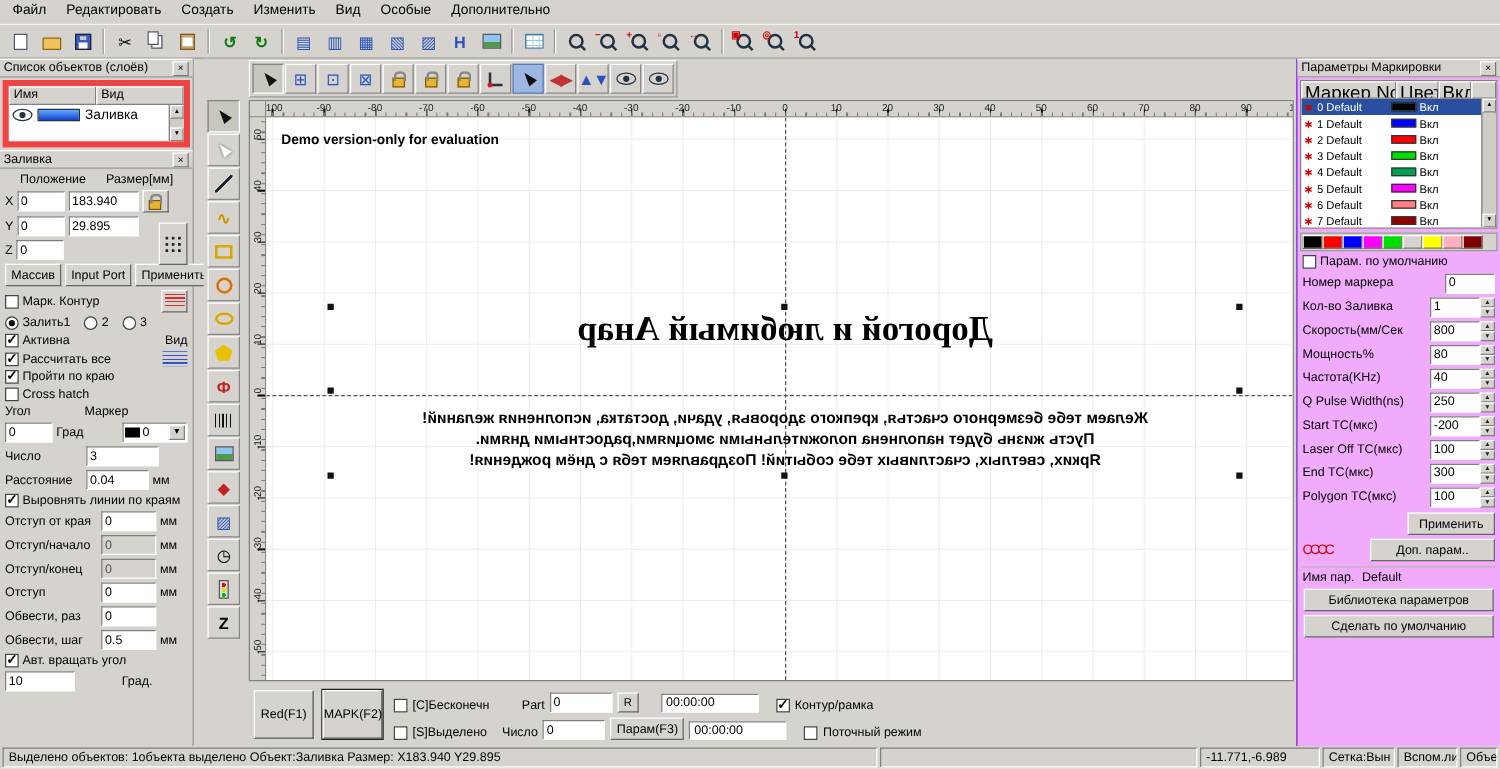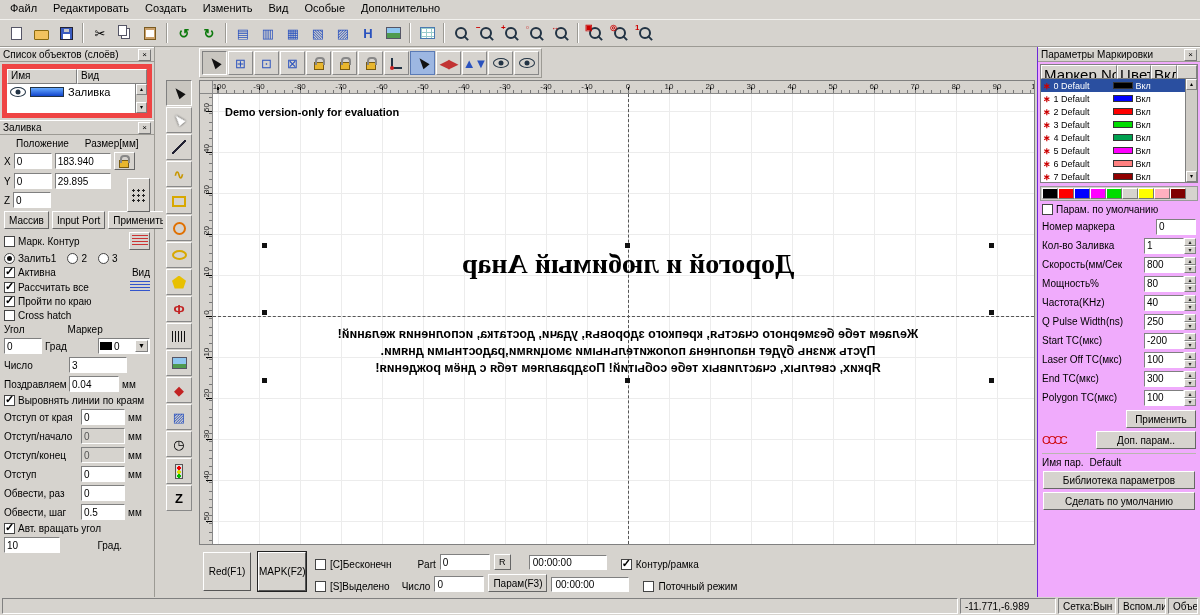--- a/index.html
+++ b/index.html
@@ -356,21 +356,21 @@
           <span class="sw"></span>
           <span>0</span>
           <span class="da">▼</span>
         </span>
       </div>
       <div class="frow">
         <span class="lbl" style="width:62px">Число</span>
         <input class="inp w58" value="3" style="">
       </div>
       <div class="frow">
-        <span class="lbl" style="width:62px">Поздравляем</span>
+        <span class="lbl" style="width:62px">Расстояние</span>
         <input class="inp w50" value="0.04" style="">
         <span class="lbl">мм</span>
       </div>
       <div class="frow">
         <span class="cb on"></span>
         <span class="lbl">Выровнять линии по краям</span>
       </div>
       <div class="frow">
         <span class="lbl" style="width:74px">Отступ от края</span>
         <input class="inp w44" value="0" style="">
@@ -762,20 +762,21 @@
     </div>
     <div class="name-row">
       <span>Имя пар.</span>
       <span>Default</span>
     </div>
     <button class="btn fullbtn">Библиотека параметров</button>
     <button class="btn fullbtn">Сделать по умолчанию</button>
   </div>
 
   <div class="statusbar">
+    <div class="sseg sseg1">Выделено объектов: 1объекта выделено Объект:Заливка Размер: X183.940 Y29.895</div>
     <div class="sseg sseg2"></div>
     <div class="sseg sseg3">-11.771,-6.989</div>
     <div class="sseg sseg4">Сетка:Вын</div>
     <div class="sseg sseg5">Вспом.ли</div>
     <div class="sseg sseg6">Объект:В</div>
   </div>
 
 </div>
 
 </body></html>

